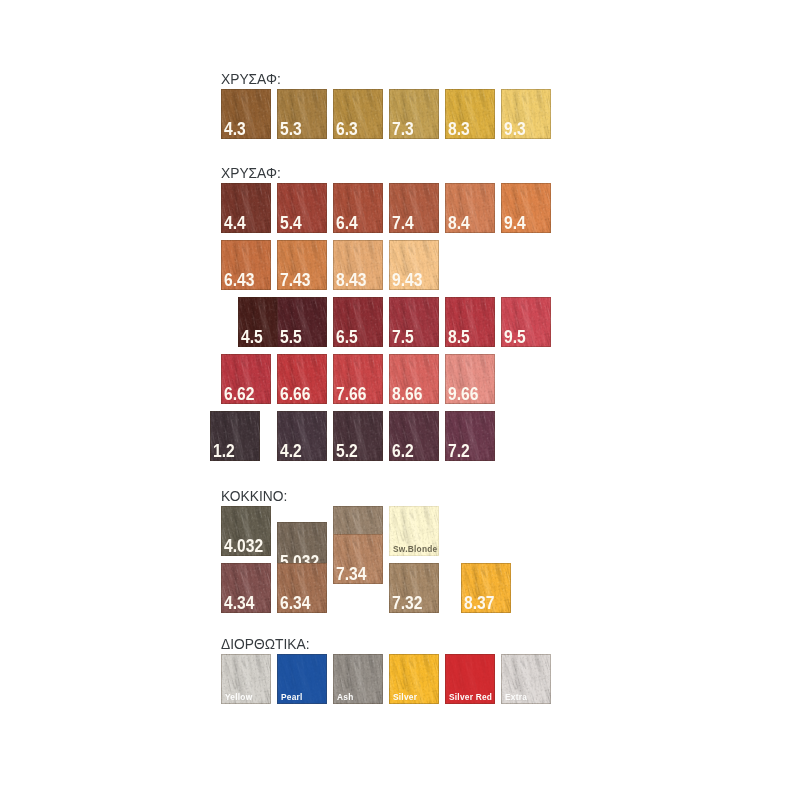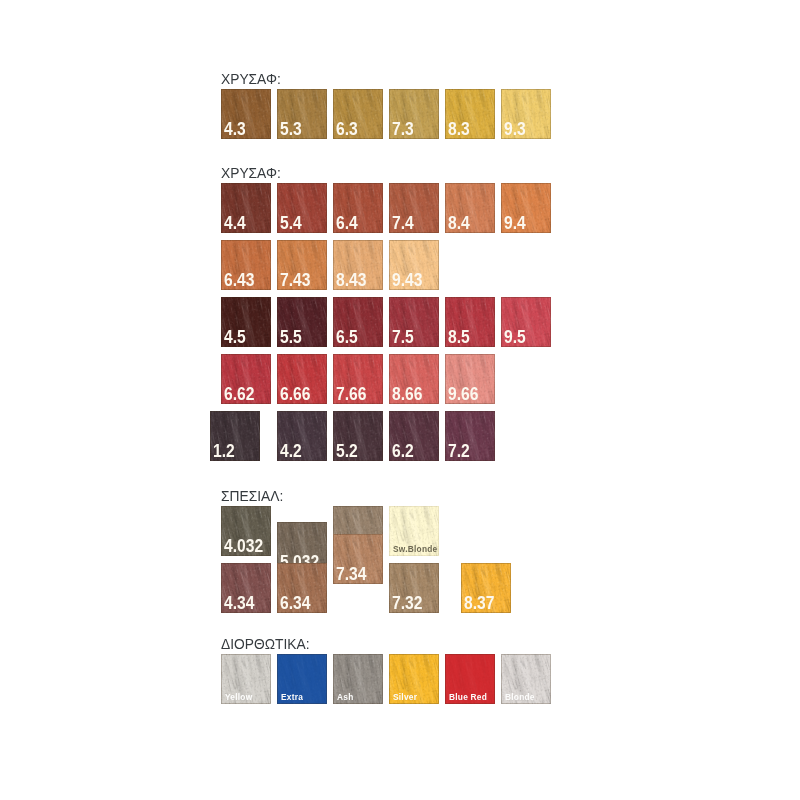--- a/index.html
+++ b/index.html
@@ -277,21 +277,21 @@
 </div>
 <div class="swatch" style="left:389px;top:240px">
 <svg class="sw-svg" width="50" height="50" viewBox="0 0 50 50">
         <g clip-path="url(#swclip)">
           <rect x="-22" y="-22" width="94" height="94" transform="rotate(-16 25 25)" filter="url(#tex-md)" fill="#f8c68a"></rect>
         </g>
       </svg>
 <span class="edge"></span>
 <span class="cap">9.43</span>
 </div>
-<div class="swatch" style="left:221px;top:297px">
+<div class="swatch" style="left:238px;top:297px">
 <svg class="sw-svg" width="50" height="50" viewBox="0 0 50 50">
         <g clip-path="url(#swclip)">
           <rect x="-22" y="-22" width="94" height="94" transform="rotate(-12 25 25)" filter="url(#tex-md)" fill="#491f1b"></rect>
         </g>
       </svg>
 <span class="edge"></span>
 <span class="cap">4.5</span>
 </div>
 <div class="swatch" style="left:277px;top:297px">
 <svg class="sw-svg" width="50" height="50" viewBox="0 0 50 50">
@@ -421,21 +421,21 @@
 </div>
 <div class="swatch" style="left:445px;top:411px">
 <svg class="sw-svg" width="50" height="50" viewBox="0 0 50 50">
         <g clip-path="url(#swclip)">
           <rect x="-22" y="-22" width="94" height="94" transform="rotate(-13 25 25)" filter="url(#tex-md)" fill="#6c394c"></rect>
         </g>
       </svg>
 <span class="edge"></span>
 <span class="cap">7.2</span>
 </div>
-<div class="sec-label" style="left:221px;top:489px">ΣΠΕΣΙΑΛ:</div>
+<div class="sec-label" style="left:221px;top:489px">ΚΟΚΚΙΝΟ:</div>
 <div class="swatch" style="left:221px;top:506px">
 <svg class="sw-svg" width="50" height="50" viewBox="0 0 50 50">
         <g clip-path="url(#swclip)">
           <rect x="-22" y="-22" width="94" height="94" transform="rotate(-14 25 25)" filter="url(#tex-hi)" fill="#645e4f"></rect>
         </g>
       </svg>
 <span class="edge"></span>
 <span class="cap">4.032</span>
 </div>
 <div class="swatch" style="left:277px;top:522px">
@@ -520,51 +520,51 @@
 <span class="edge"></span>
 <span class="cap small">Yellow</span>
 </div>
 <div class="swatch" style="left:277px;top:654px">
 <svg class="sw-svg" width="50" height="50" viewBox="0 0 50 50">
         <g clip-path="url(#swclip)">
           <rect x="-22" y="-22" width="94" height="94" transform="rotate(-15 25 25)" filter="url(#tex-xs)" fill="#1e53a2"></rect>
         </g>
       </svg>
 <span class="edge"></span>
+<span class="cap small">Pearl</span>
+</div>
+<div class="swatch" style="left:333px;top:654px">
+<svg class="sw-svg" width="50" height="50" viewBox="0 0 50 50">
+        <g clip-path="url(#swclip)">
+          <rect x="-22" y="-22" width="94" height="94" transform="rotate(-11 25 25)" filter="url(#tex-hi)" fill="#958f88"></rect>
+        </g>
+      </svg>
+<span class="edge"></span>
+<span class="cap small">Ash</span>
+</div>
+<div class="swatch" style="left:389px;top:654px">
+<svg class="sw-svg" width="50" height="50" viewBox="0 0 50 50">
+        <g clip-path="url(#swclip)">
+          <rect x="-22" y="-22" width="94" height="94" transform="rotate(-14 25 25)" filter="url(#tex-md)" fill="#f9bb2c"></rect>
+        </g>
+      </svg>
+<span class="edge"></span>
+<span class="cap small">Silver</span>
+</div>
+<div class="swatch" style="left:445px;top:654px">
+<svg class="sw-svg" width="50" height="50" viewBox="0 0 50 50">
+        <g clip-path="url(#swclip)">
+          <rect x="-22" y="-22" width="94" height="94" transform="rotate(-12 25 25)" filter="url(#tex-xs)" fill="#d22b30"></rect>
+        </g>
+      </svg>
+<span class="edge"></span>
+<span class="cap small">Silver Red</span>
+</div>
+<div class="swatch" style="left:501px;top:654px">
+<svg class="sw-svg" width="50" height="50" viewBox="0 0 50 50">
+        <g clip-path="url(#swclip)">
+          <rect x="-22" y="-22" width="94" height="94" transform="rotate(-16 25 25)" filter="url(#tex-hi)" fill="#ddd8d5"></rect>
+        </g>
+      </svg>
+<span class="edge"></span>
 <span class="cap small">Extra</span>
-</div>
-<div class="swatch" style="left:333px;top:654px">
-<svg class="sw-svg" width="50" height="50" viewBox="0 0 50 50">
-        <g clip-path="url(#swclip)">
-          <rect x="-22" y="-22" width="94" height="94" transform="rotate(-11 25 25)" filter="url(#tex-hi)" fill="#958f88"></rect>
-        </g>
-      </svg>
-<span class="edge"></span>
-<span class="cap small">Ash</span>
-</div>
-<div class="swatch" style="left:389px;top:654px">
-<svg class="sw-svg" width="50" height="50" viewBox="0 0 50 50">
-        <g clip-path="url(#swclip)">
-          <rect x="-22" y="-22" width="94" height="94" transform="rotate(-14 25 25)" filter="url(#tex-md)" fill="#f9bb2c"></rect>
-        </g>
-      </svg>
-<span class="edge"></span>
-<span class="cap small">Silver</span>
-</div>
-<div class="swatch" style="left:445px;top:654px">
-<svg class="sw-svg" width="50" height="50" viewBox="0 0 50 50">
-        <g clip-path="url(#swclip)">
-          <rect x="-22" y="-22" width="94" height="94" transform="rotate(-12 25 25)" filter="url(#tex-xs)" fill="#d22b30"></rect>
-        </g>
-      </svg>
-<span class="edge"></span>
-<span class="cap small">Blue Red</span>
-</div>
-<div class="swatch" style="left:501px;top:654px">
-<svg class="sw-svg" width="50" height="50" viewBox="0 0 50 50">
-        <g clip-path="url(#swclip)">
-          <rect x="-22" y="-22" width="94" height="94" transform="rotate(-16 25 25)" filter="url(#tex-hi)" fill="#ddd8d5"></rect>
-        </g>
-      </svg>
-<span class="edge"></span>
-<span class="cap small">Blonde</span>
 </div>
 </div>
 
 </body></html>

